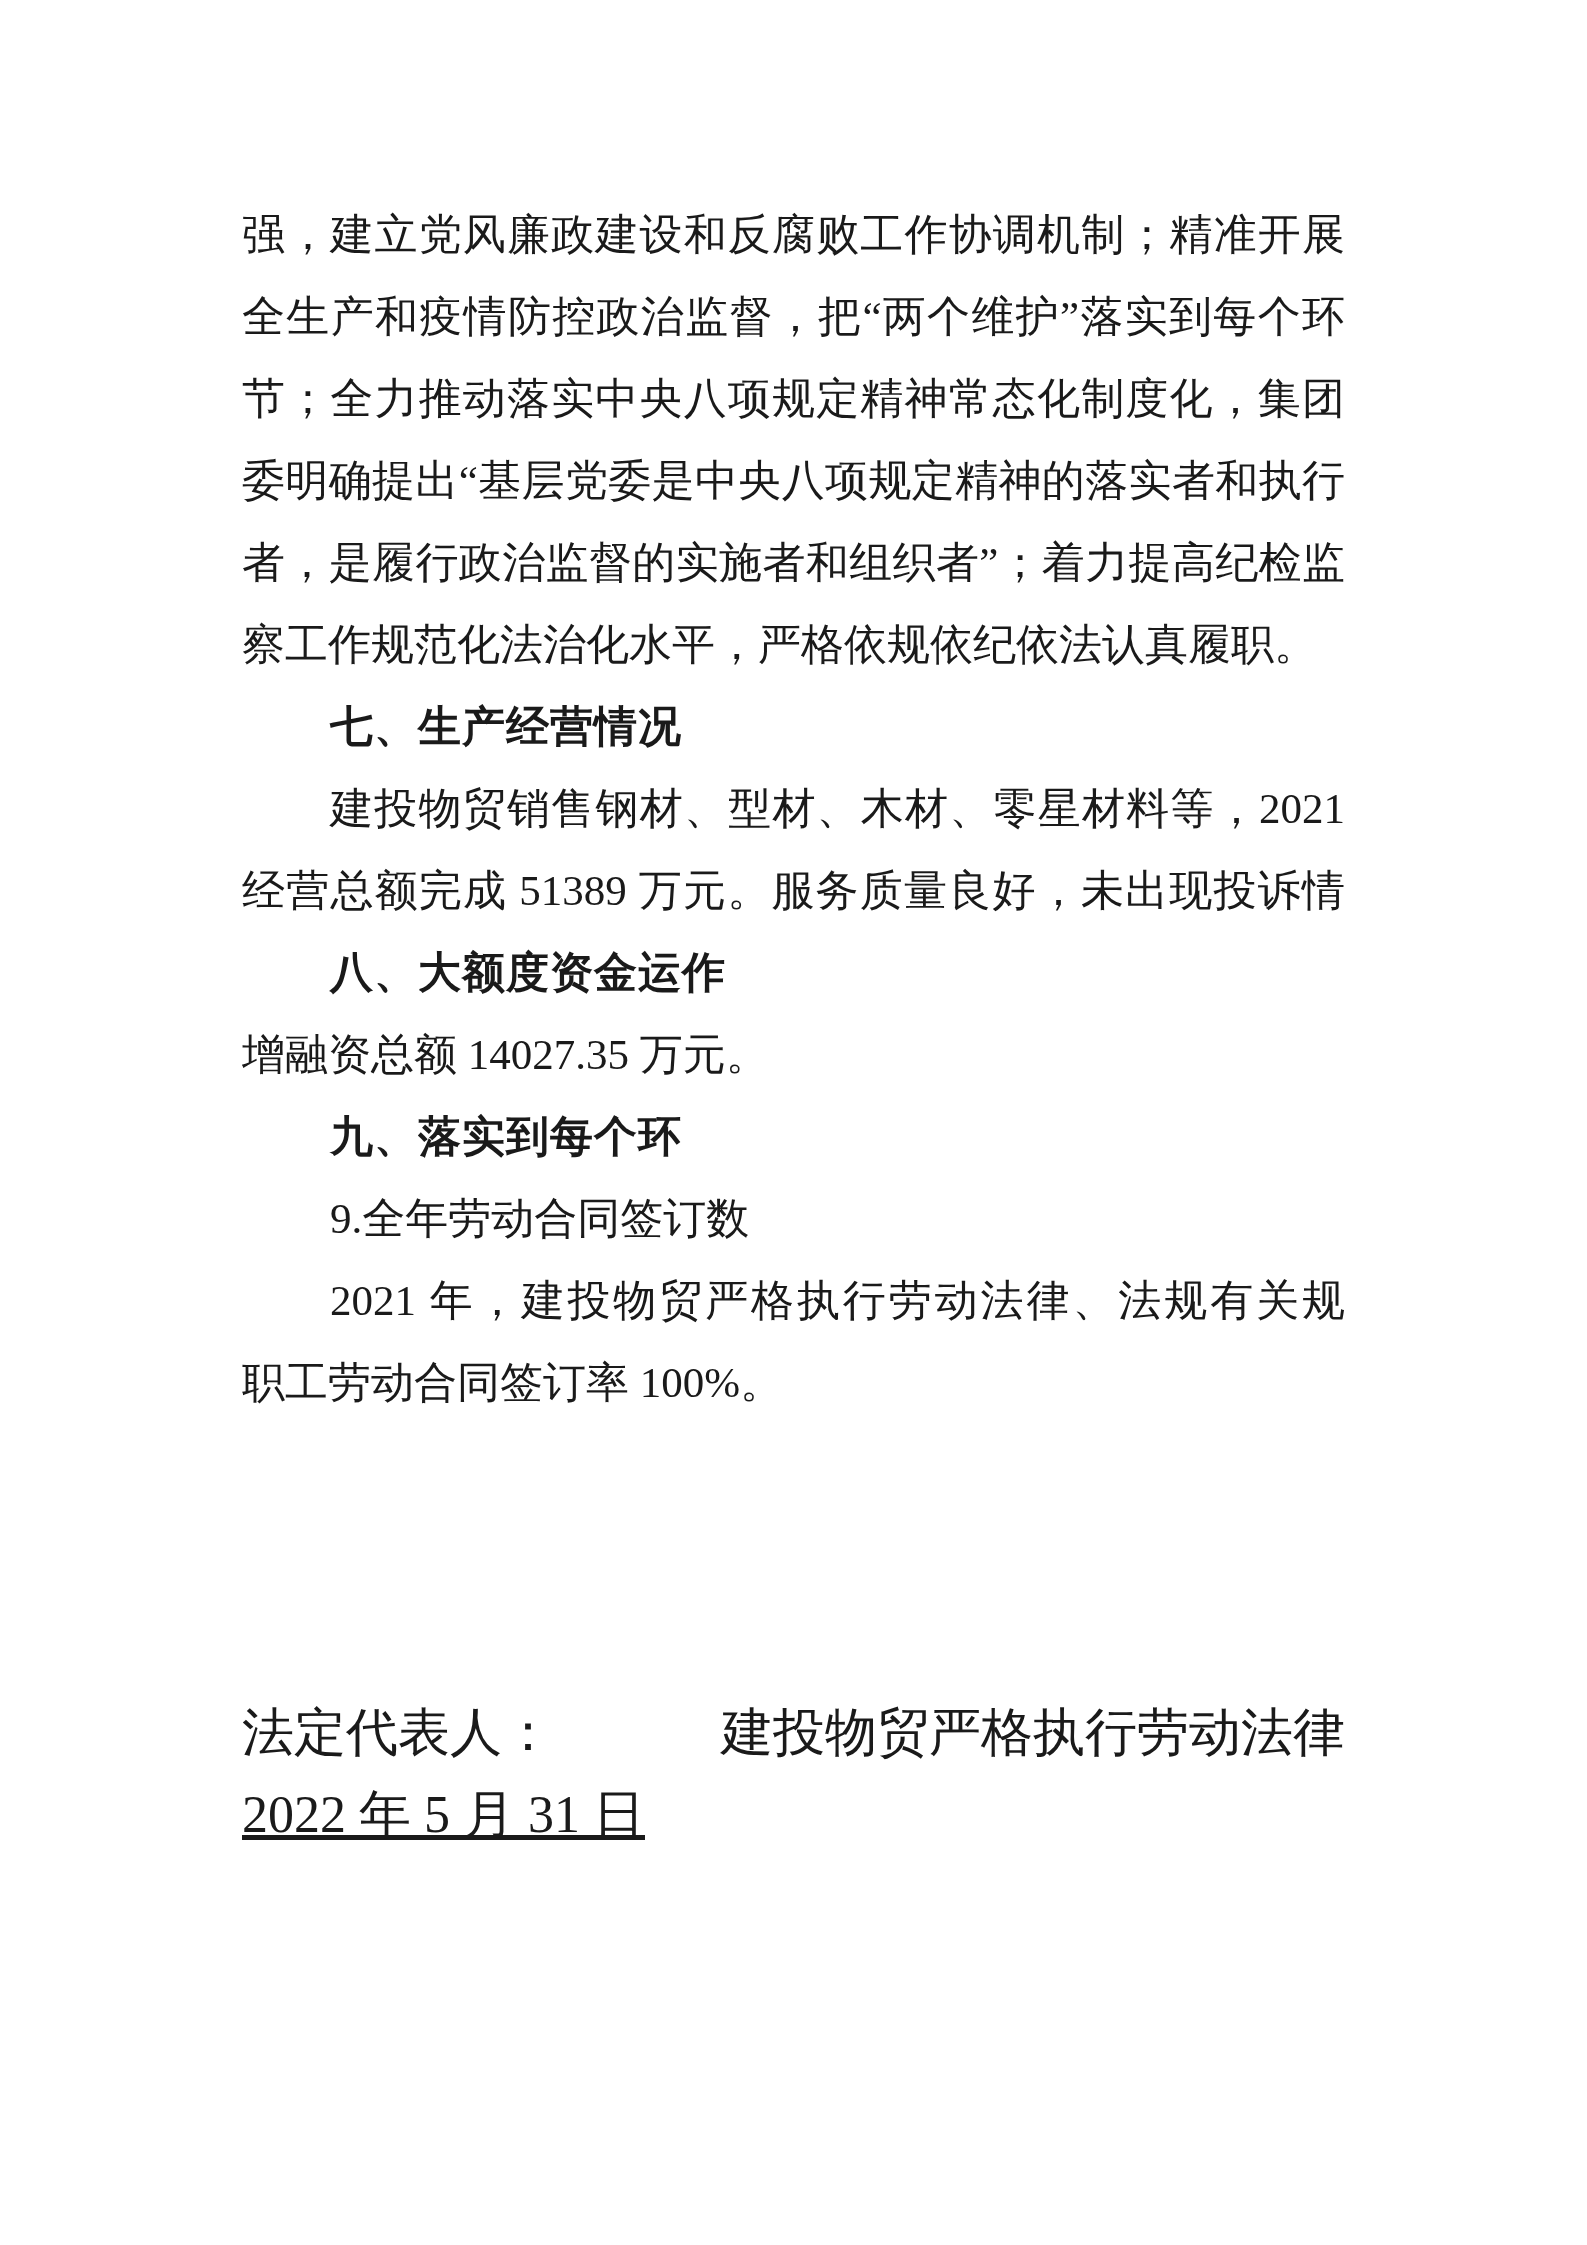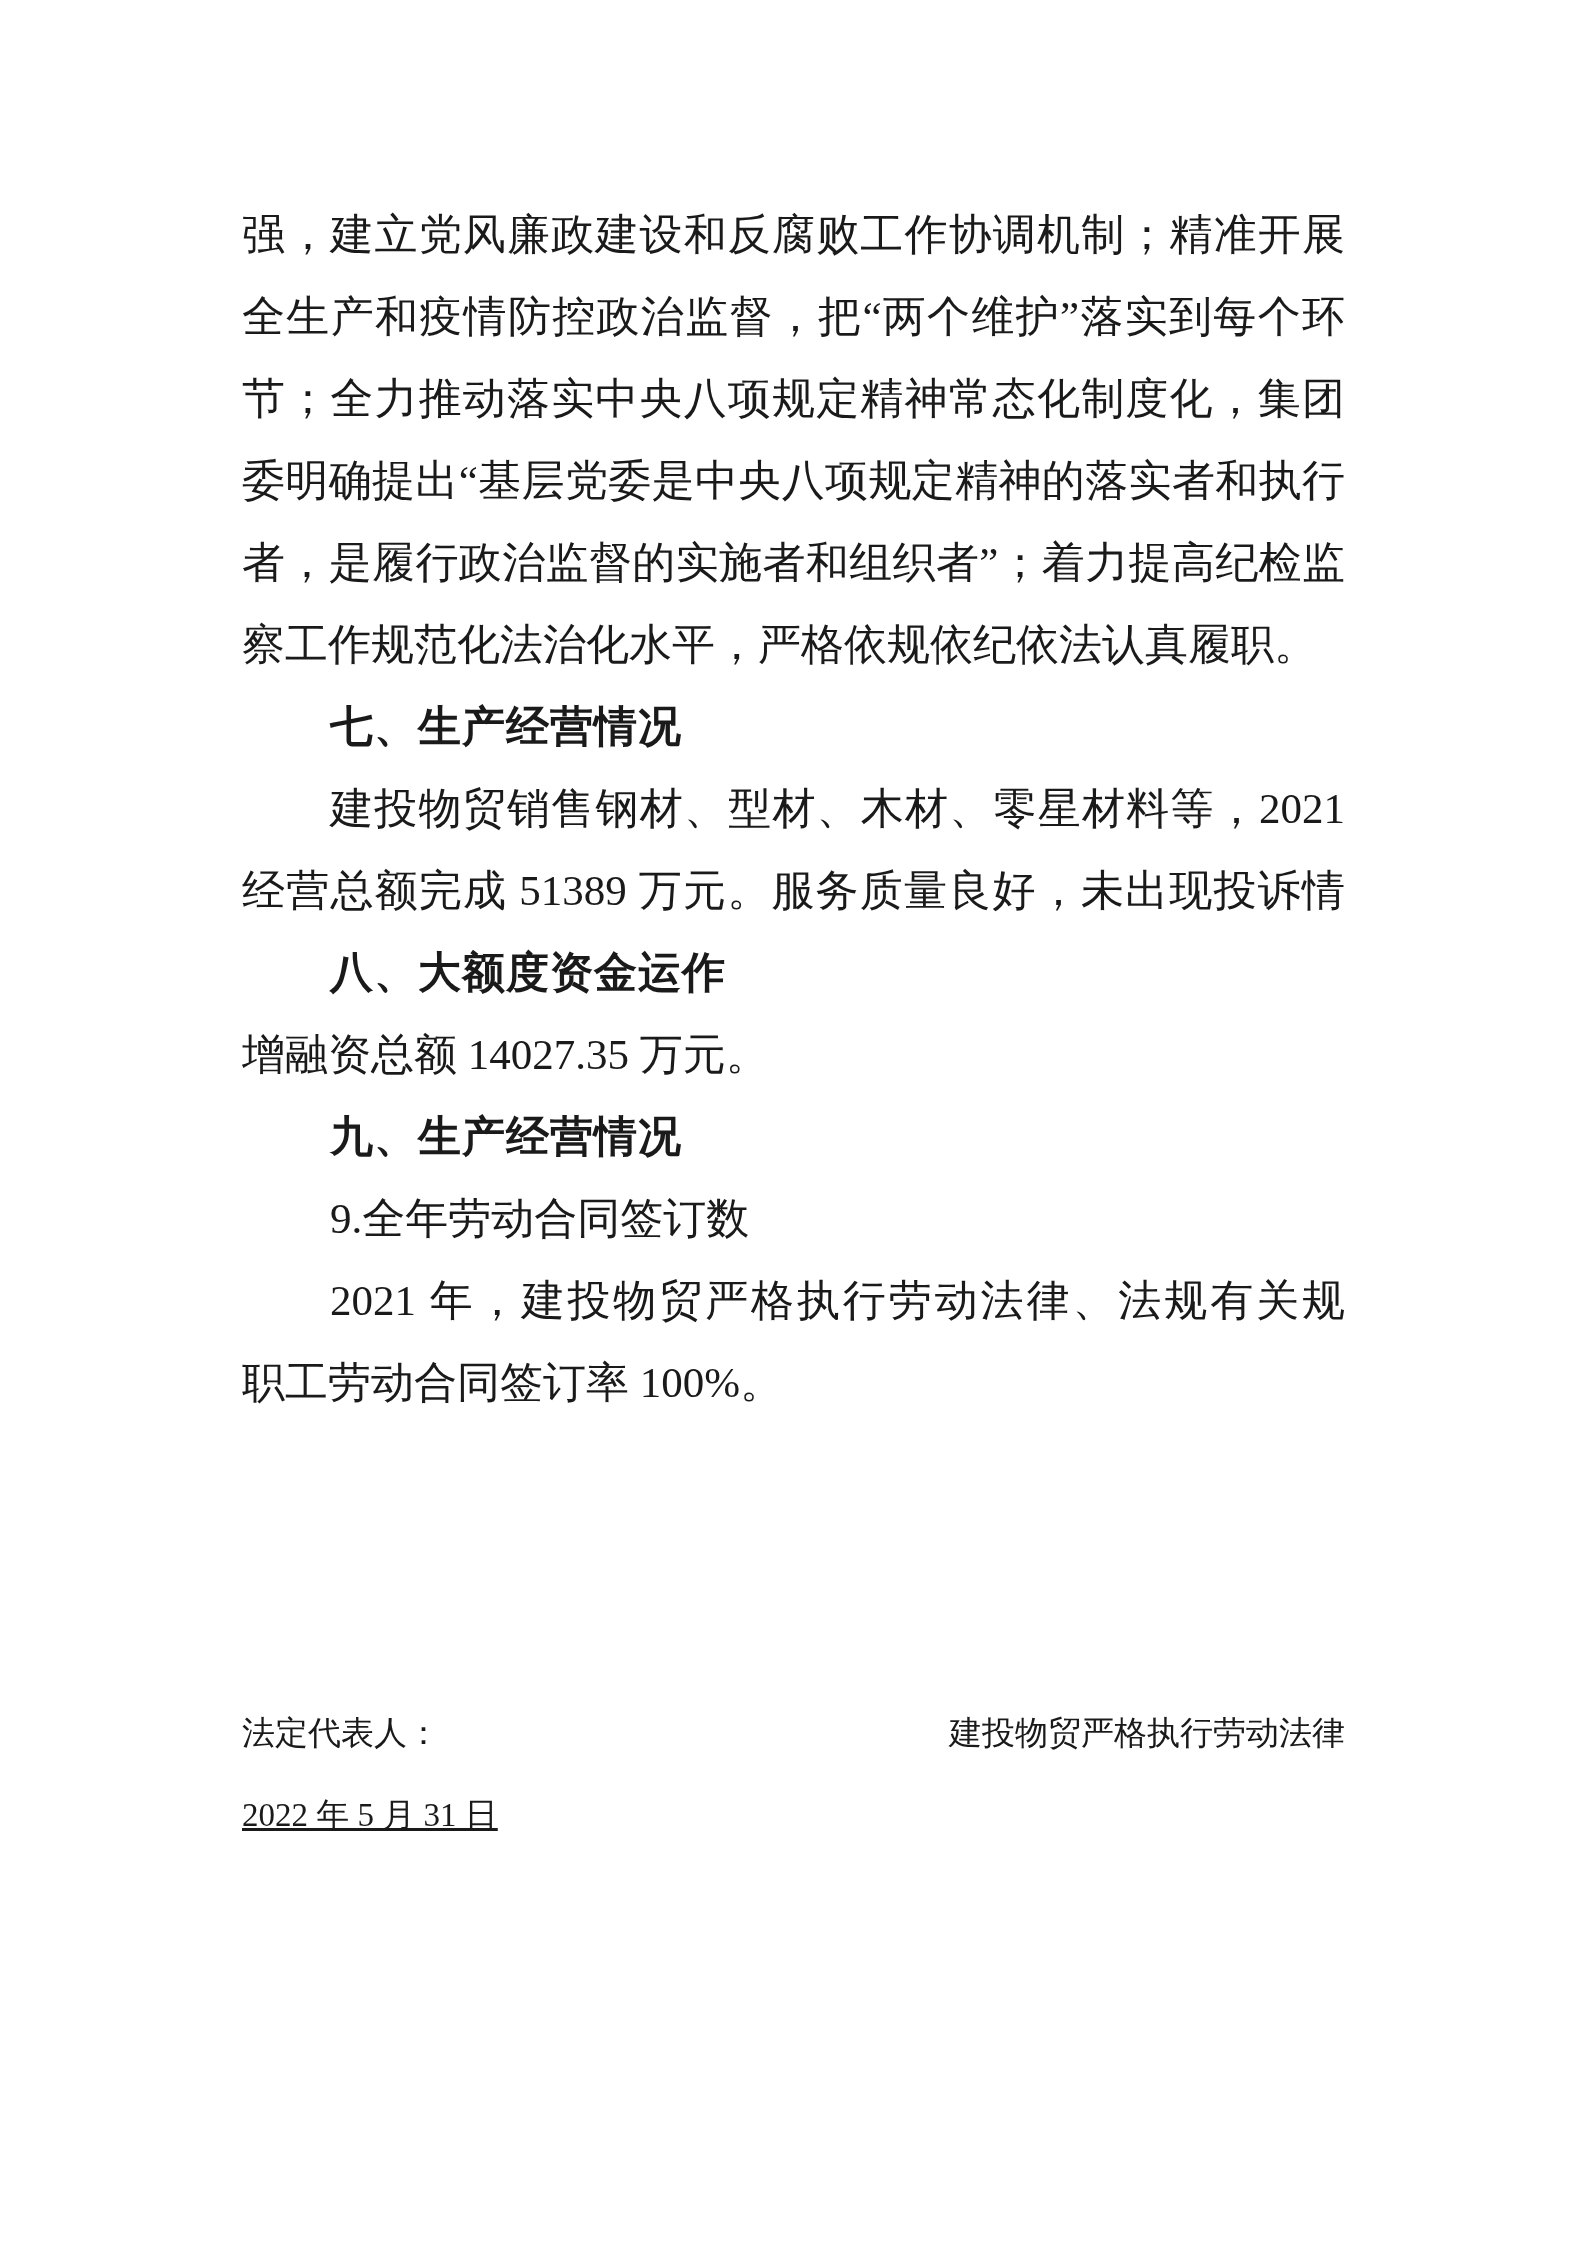--- a/index.html
+++ b/index.html
@@ -39,21 +39,21 @@
   .line.heading {
     font-family: Liberation Serif, serif;
     font-weight: 700;
     letter-spacing: 1px;
   }
   .signature {
     position: absolute;
     left: 242px;
     top: 1692px;
     width: 1103px;
-    font-size: 33px;
+    font-size: 52px;
     line-height: 82px;
   }
   .sig-row {
     display: flex;
     justify-content: space-between;
     height: 82px;
     overflow: hidden;
   }
   .date-row {
     padding-right: 36px;
@@ -71,21 +71,21 @@
       <div class="line fill">全生产和疫情防控政治监督，把“两个维护”落实到每个环</div>
       <div class="line fill">节；全力推动落实中央八项规定精神常态化制度化，集团党</div>
       <div class="line fill">委明确提出“基层党委是中央八项规定精神的落实者和执行</div>
       <div class="line fill">者，是履行政治监督的实施者和组织者”；着力提高纪检监</div>
       <div class="line">察工作规范化法治化水平，严格依规依纪依法认真履职。</div>
       <div class="line heading indent">七、生产经营情况</div>
       <div class="line indent fill">建投物贸销售钢材、型材、木材、零星材料等，2021 年</div>
       <div class="line fill">经营总额完成 51389 万元。服务质量良好，未出现投诉情况。</div>
       <div class="line heading indent">八、大额度资金运作</div>
       <div class="line">增融资总额 14027.35 万元。</div>
-      <div class="line heading indent">九、生产经营情况</div>
+      <div class="line heading indent">九、落实到每个环</div>
       <div class="line indent">9.全年劳动合同签订数</div>
       <div class="line indent fill">2021 年，建投物贸严格执行劳动法律、法规有关规定，</div>
       <div class="line">职工劳动合同签订率 100%。</div>
     </div>
 
   <div class="signature">
     <div class="sig-row">
       <span>法定代表人：</span>
       <span>建投物贸严格执行劳动法律</span>
     </div>

